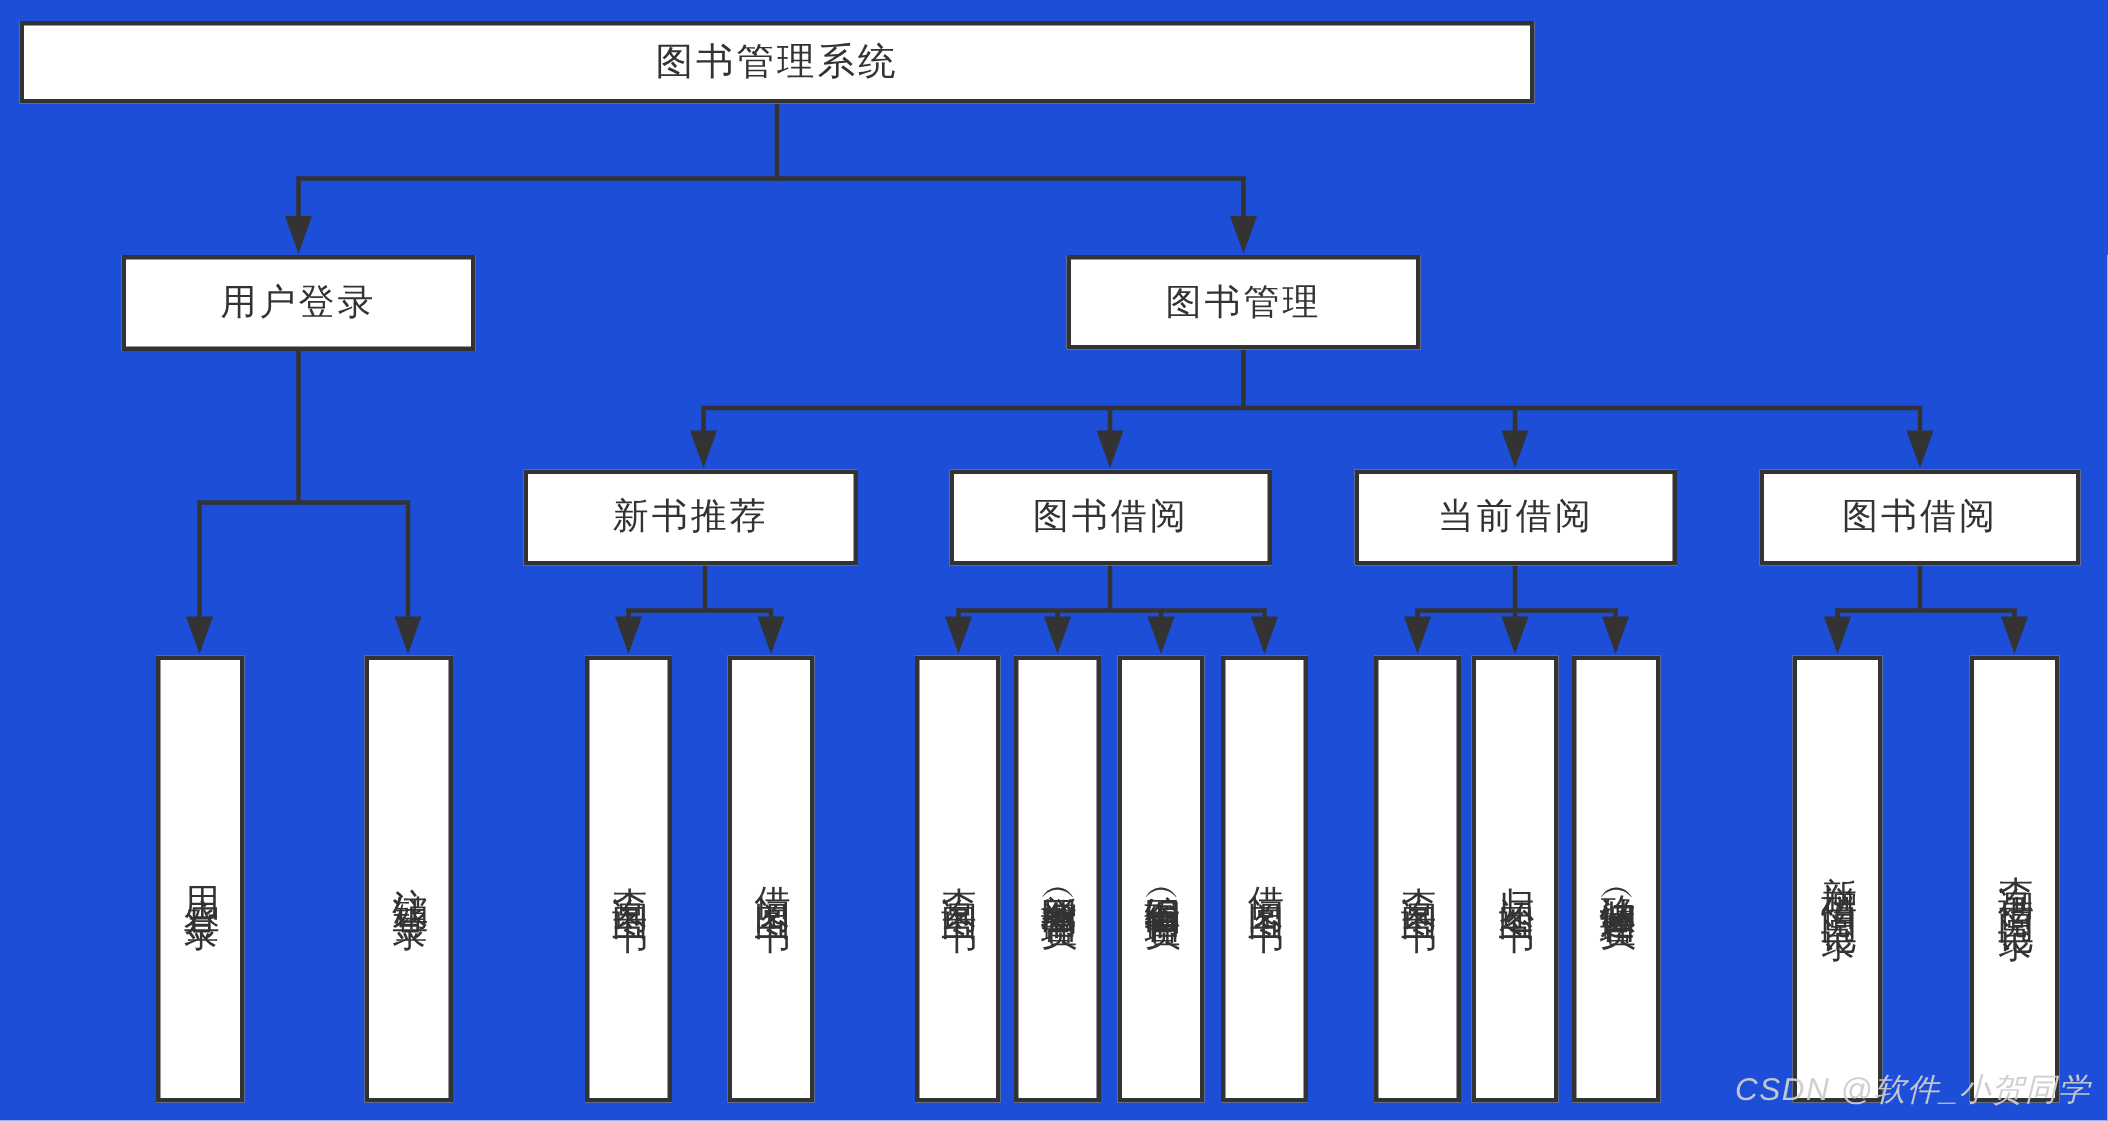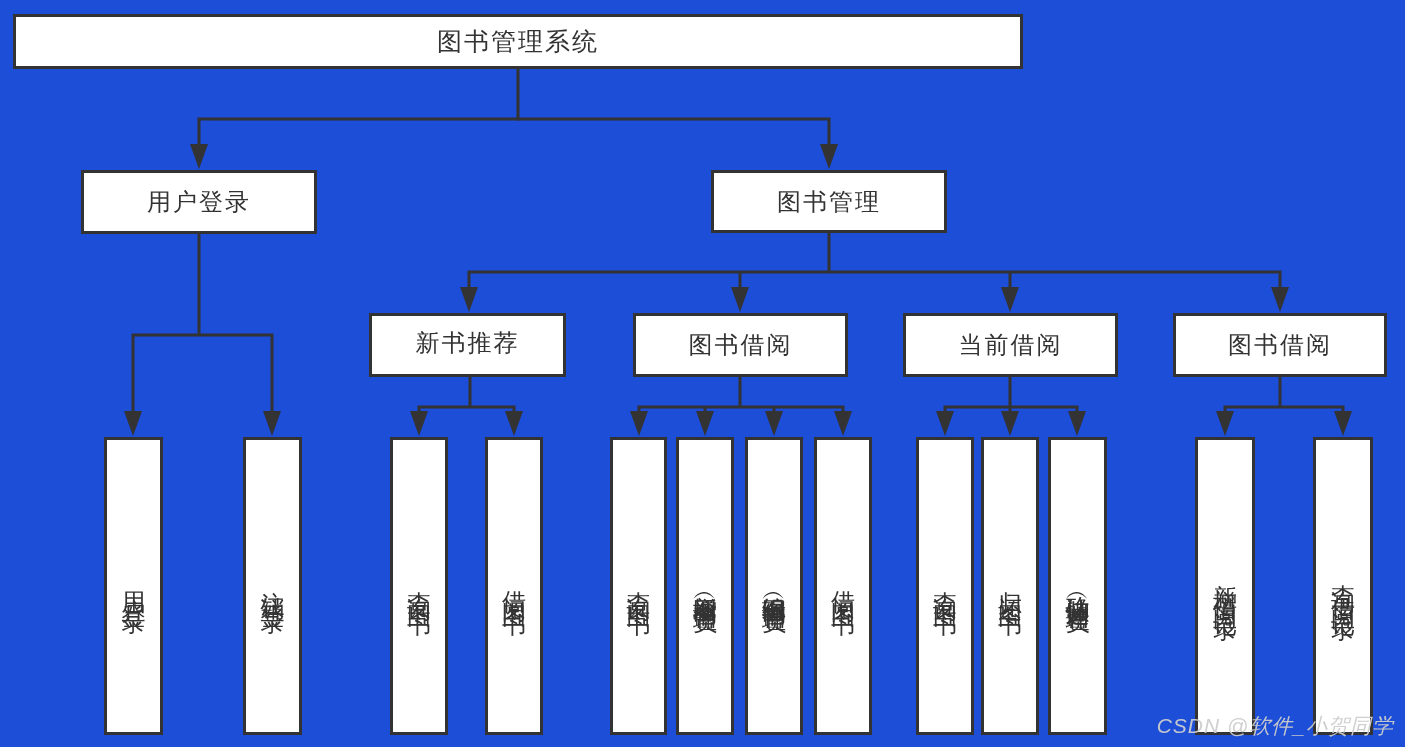--- a/index.html
+++ b/index.html
@@ -100,21 +100,21 @@
       <polygon points="1216,411 1234,411 1225,436"></polygon>
       <polygon points="1334,411 1352,411 1343,436"></polygon>
     </g>
   </svg>
 
   <div class="node hbox" style="left:13px; top:14px; width:1010px; height:55px; font-size:25px;">图书管理系统</div>
 
   <div class="node hbox" style="left:81px; top:170px; width:236px; height:64px;">用户登录</div>
   <div class="node hbox" style="left:711px; top:170px; width:236px; height:63px;">图书管理</div>
 
-  <div class="node hbox" style="left:369px; top:313px; width:197px; height:64px;font-family:Liberation Mono, monospace;">新书推荐</div>
+  <div class="node hbox" style="left:349px; top:313px; width:223px; height:64px;">新书推荐</div>
   <div class="node hbox" style="left:903px; top:313px; width:215px; height:64px;">当前借阅</div>
   <div class="node hbox" style="left:633px; top:313px; width:215px; height:64px;">图书借阅</div>
   <div class="node hbox" style="left:1173px; top:313px; width:214px; height:64px;">图书借阅</div>
 
   <div class="node vbox ls-wide" style="left:104px; top:437px; width:59px; height:298px;">用户登录</div>
   <div class="node vbox ls-wide" style="left:243px; top:437px; width:59px; height:298px;">注销登录</div>
 
   <div class="node vbox ls-wide" style="left:390px; top:437px; width:58px; height:298px;">查询图书</div>
   <div class="node vbox ls-wide" style="left:485px; top:437px; width:58px; height:298px;">借阅图书</div>
 

